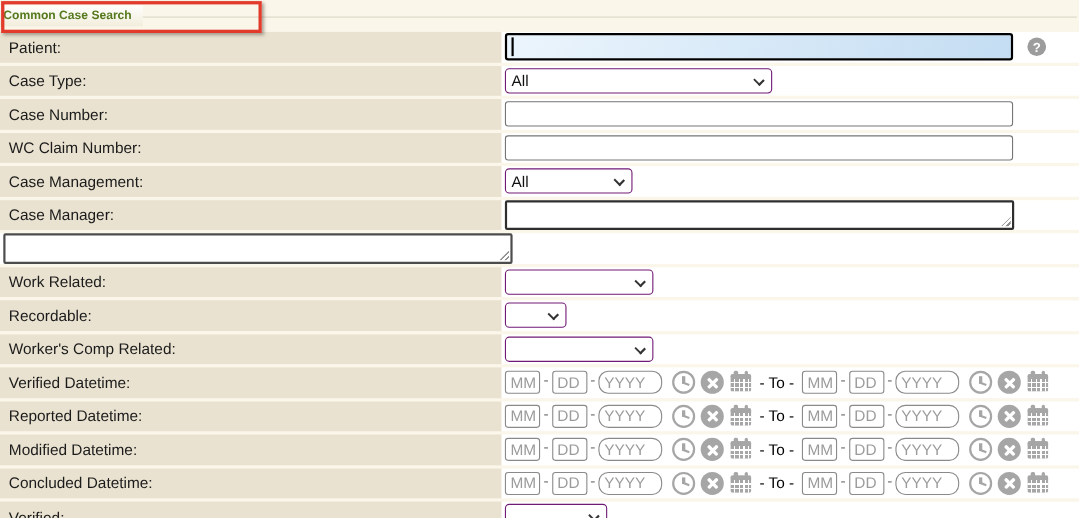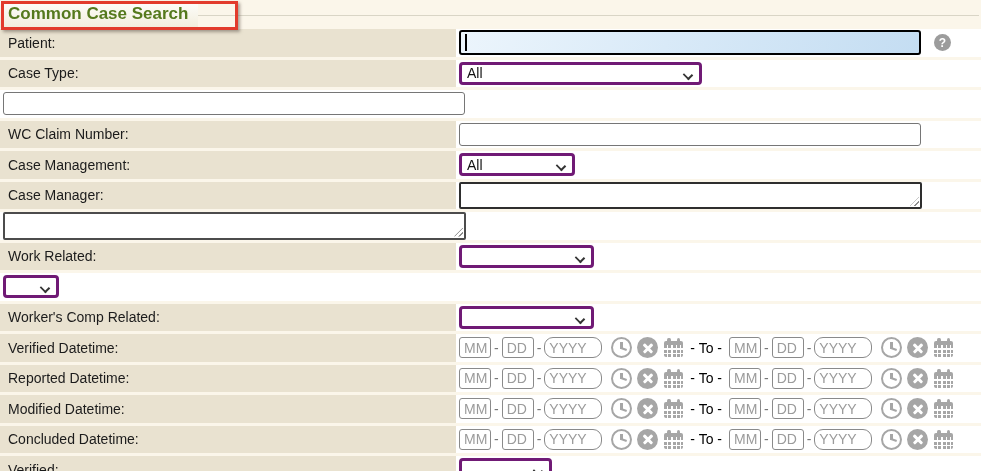--- a/index.html
+++ b/index.html
@@ -7,22 +7,22 @@
   body {
     font-family:"Liberation Sans", sans-serif;
     background:#fbf6ea;
     position:relative;
   }
   .page { width:981px; height:471px; overflow:hidden; }
 
   
   .titlebar { height:29px; position:relative; display:flex; align-items:center; }
   .legend {
-    font-size:17px; font-weight:bold; color:#55791d;
-    padding:3px 10px 4px 8px;
+    font-size:11px; font-weight:bold; color:#55791d;
+    padding:3px 10px 4px 3px;
     background:linear-gradient(#fefefc, #f2eddc);
     white-space:nowrap;
   }
   .legend-rule { flex:1; height:1px; background:#d9d5c6; margin:2px 2px 0 0; }
   .annotation-box {
     position:absolute; left:1px; top:1px; width:237px; height:29px;
     border:3px solid #e23b2c;
     box-shadow:2px 2px 3px rgba(100,90,80,.55);
     pointer-events:none; z-index:5;
   }
@@ -75,36 +75,36 @@
   .grip {
     position:absolute; right:3px; bottom:3px; width:9px; height:9px;
     background:repeating-linear-gradient(135deg, transparent 0 2px, #8f8f8f 2px 3.5px);
     clip-path:polygon(100% 0, 100% 100%, 0 100%);
     pointer-events:none;
   }
 
   
   .sel {
     height:23px;
-    border:3px solid #701a75; border-radius:4px;
+    border:1px solid #701a75; border-radius:4px;
     background:#fff;
     display:flex; align-items:center;
     padding:0 22px 0 5px;
     font-size:14px; color:#111;
     position:relative; cursor:default;
   }
   .chev {
     position:absolute; right:7px; top:6px;
     width:8px; height:8px;
     border-right:2.2px solid #333; border-bottom:2.2px solid #333;
     transform:rotate(45deg) scale(1,0.85);
   }
 
   
-  .dtgroup { display:flex; align-items:center; }
+  .dtgroup { display:flex; }
   .dt {
     height:21px;
     border:1px solid #8a8a8a; border-radius:3px;
     font:14px "Liberation Sans", sans-serif;
     padding:0 0 0 4px; outline:none; background:#fff; color:#333;
   }
   .dt::placeholder { color:#9b9b9b; opacity:1; }
   .dt.mm, .dt.dd { width:32px; }
   .dt.yyyy { width:58px;border-radius:9px; }
   .dash { color:#777; font-size:14px; margin:0 3px; }
@@ -184,20 +184,23 @@
       </div>
     <div class="cell-field">
       <div class="sel" style="width:243px">
         <span>All</span>
         <span class="chev"></span>
       </div>
     </div>
   </div>
 
   <div class="row">
+    <div class="cell-label">
+        <span>Case Number:</span>
+      </div>
     <div class="cell-field">
       <input class="txt" type="text" value="" style="">
     </div>
   </div>
 
   <div class="row">
     <div class="cell-label">
         <span>WC Claim Number:</span>
       </div>
     <div class="cell-field">
@@ -244,20 +247,23 @@
       </div>
     <div class="cell-field">
       <div class="sel" style="width:135px">
         <span></span>
         <span class="chev"></span>
       </div>
     </div>
   </div>
 
   <div class="row">
+    <div class="cell-label">
+        <span>Recordable:</span>
+      </div>
     <div class="cell-field">
       <div class="sel" style="width:56px">
         <span></span>
         <span class="chev"></span>
       </div>
     </div>
   </div>
 
   <div class="row">
     <div class="cell-label">

